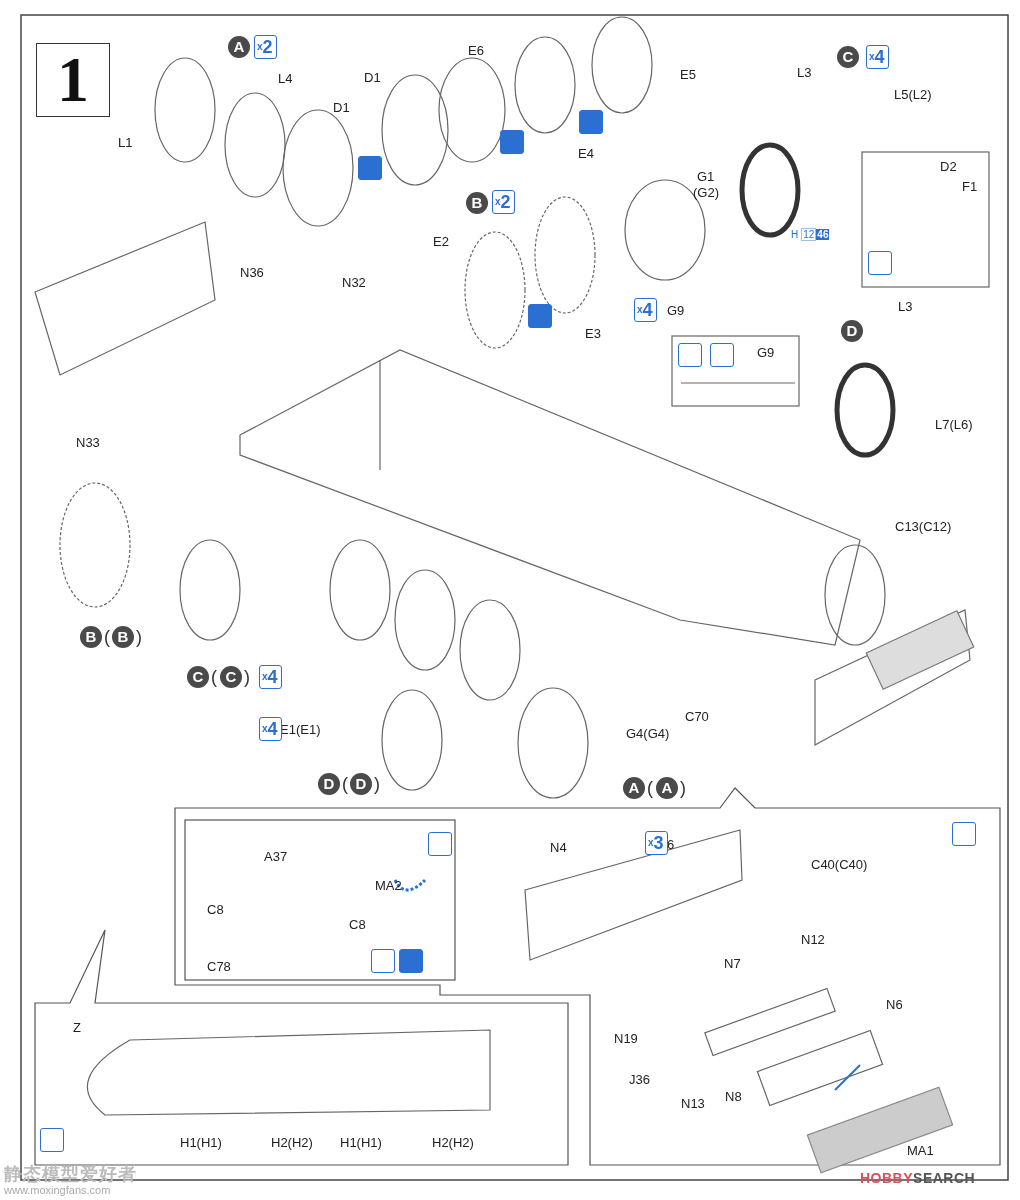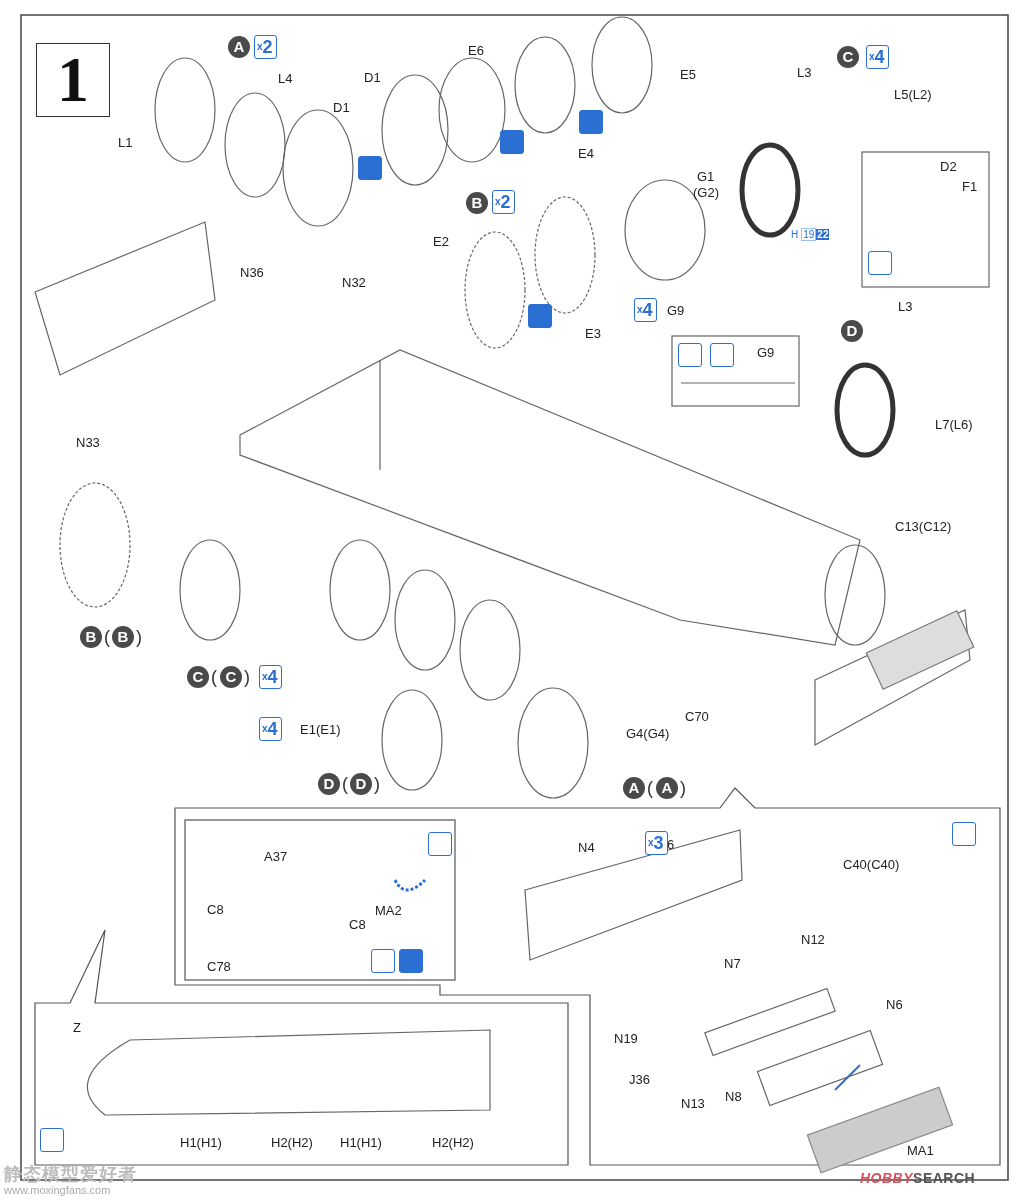--- a/index.html
+++ b/index.html
@@ -13,21 +13,21 @@
   .qty small{font-size:10px;font-weight:bold;vertical-align:top;}
   .icon-box{position:absolute;width:22px;height:22px;border-radius:3px;background:#2a6fd1;border:1.5px solid #2a6fd1;}
   .icon-box.out{background:#fff;}
   .paint{position:absolute;font-size:10px;line-height:13px;}
   .paint .h{color:#2a6fd1;margin-right:3px;}
   .paint .a{border:1px solid #9cc0ee;color:#2a6fd1;padding:0 1px;}
   .paint .b{background:#2a6fd1;color:#fff;padding:0 1px;font-weight:bold;}
   .wm1{position:absolute;left:4px;top:1162px;font-size:18px;font-weight:bold;color:#bbb;letter-spacing:1px;}
   .wm2{position:absolute;left:4px;top:1184px;font-size:11px;color:#aaa;}
   .hs{position:absolute;left:860px;top:1170px;font-size:14px;font-weight:bold;letter-spacing:0.5px;}
-  .hs .r{color:#d94f5c;font-style:italic;}
+  .hs .r{color:#d94f5c;}
   .hs .g{color:#555;}
   svg.draw{position:absolute;left:0;top:0;}
 </style>
 </head>
 <body>
 
 <svg class="draw" width="1020" height="1200">
   <g fill="none" stroke="#666" stroke-width="1.2">
 
     <rect x="21" y="15" width="987" height="1165" stroke="#444" stroke-width="1.5"></rect>
@@ -115,40 +115,40 @@
 <div class="lbl" style="left:667px;top:304px">G9</div>
 <div class="lbl" style="left:757px;top:346px">G9</div>
 <div class="lbl" style="left:797px;top:66px">L3</div>
 <div class="lbl" style="left:894px;top:88px">L5(L2)</div>
 <div class="lbl" style="left:940px;top:160px">D2</div>
 <div class="lbl" style="left:962px;top:180px">F1</div>
 <div class="lbl" style="left:898px;top:300px">L3</div>
 <div class="lbl" style="left:935px;top:418px">L7(L6)</div>
 
 <div class="paint" style="left:791px;top:228px">
-  <span class="h">H</span><span class="a">19</span><span class="b">22</span>
+  <span class="h">H</span><span class="a">12</span><span class="b">46</span>
 </div>
 
 <div class="qty" style="left:634px;top:298px"><small>x</small><span>4</span></div>
 
 <div class="icon-box" style="left:358px;top:156px"></div>
 <div class="icon-box" style="left:500px;top:130px"></div>
 <div class="icon-box" style="left:579px;top:110px"></div>
 <div class="icon-box" style="left:528px;top:304px"></div>
 <div class="icon-box out" style="left:868px;top:251px"></div>
 <div class="icon-box out" style="left:678px;top:343px"></div>
 <div class="icon-box out" style="left:710px;top:343px"></div>
 
 <div class="lbl" style="left:240px;top:266px">N36</div>
 <div class="lbl" style="left:342px;top:276px">N32</div>
 <div class="lbl" style="left:76px;top:436px">N33</div>
 <div class="lbl" style="left:895px;top:520px">C13(C12)</div>
 <div class="lbl" style="left:685px;top:710px">C70</div>
 <div class="lbl" style="left:626px;top:727px">G4(G4)</div>
-<div class="lbl" style="left:300px;top:723px">E1(E1)</div>
+<div class="lbl" style="left:280px;top:723px">E1(E1)</div>
 
 <div class="sub" style="left:80px;top:626px">B</div>
 <div class="paren" style="left:104px;top:626px">(</div>
 <div class="sub" style="left:112px;top:626px">B</div>
 <div class="paren" style="left:136px;top:626px">)</div>
 
 <div class="sub" style="left:187px;top:666px">C</div>
 <div class="paren" style="left:211px;top:666px">(</div>
 <div class="sub" style="left:220px;top:666px">C</div>
 <div class="paren" style="left:244px;top:666px">)</div>
@@ -163,30 +163,30 @@
 
 <div class="sub" style="left:623px;top:777px">A</div>
 <div class="paren" style="left:647px;top:777px">(</div>
 <div class="sub" style="left:656px;top:777px">A</div>
 <div class="paren" style="left:680px;top:777px">)</div>
 
 <div class="lbl" style="left:264px;top:850px">A37</div>
 <div class="lbl" style="left:207px;top:903px">C8</div>
 <div class="lbl" style="left:207px;top:960px">C78</div>
 <div class="lbl" style="left:349px;top:918px">C8</div>
-<div class="lbl" style="left:375px;top:904px">MA2</div>
+<div class="lbl" style="left:375px;top:879px">MA2</div>
 <div class="icon-box out" style="left:428px;top:832px"></div>
 <div class="icon-box out" style="left:371px;top:949px"></div>
 <div class="icon-box" style="left:399px;top:949px"></div>
 
 <div class="icon-box out" style="left:952px;top:822px"></div>
-<div class="lbl" style="left:578px;top:841px">N4</div>
+<div class="lbl" style="left:550px;top:841px">N4</div>
 <div class="lbl" style="left:651px;top:838px">A36</div>
 <div class="qty" style="left:645px;top:831px"><small>x</small><span>3</span></div>
-<div class="lbl" style="left:843px;top:858px">C40(C40)</div>
+<div class="lbl" style="left:811px;top:858px">C40(C40)</div>
 <div class="lbl" style="left:801px;top:933px">N12</div>
 <div class="lbl" style="left:724px;top:957px">N7</div>
 <div class="lbl" style="left:886px;top:998px">N6</div>
 <div class="lbl" style="left:614px;top:1032px">N19</div>
 <div class="lbl" style="left:629px;top:1073px">J36</div>
 <div class="lbl" style="left:681px;top:1097px">N13</div>
 <div class="lbl" style="left:725px;top:1090px">N8</div>
 <div class="lbl" style="left:907px;top:1144px">MA1</div>
 
 <div class="lbl" style="left:73px;top:1021px">Z</div>

